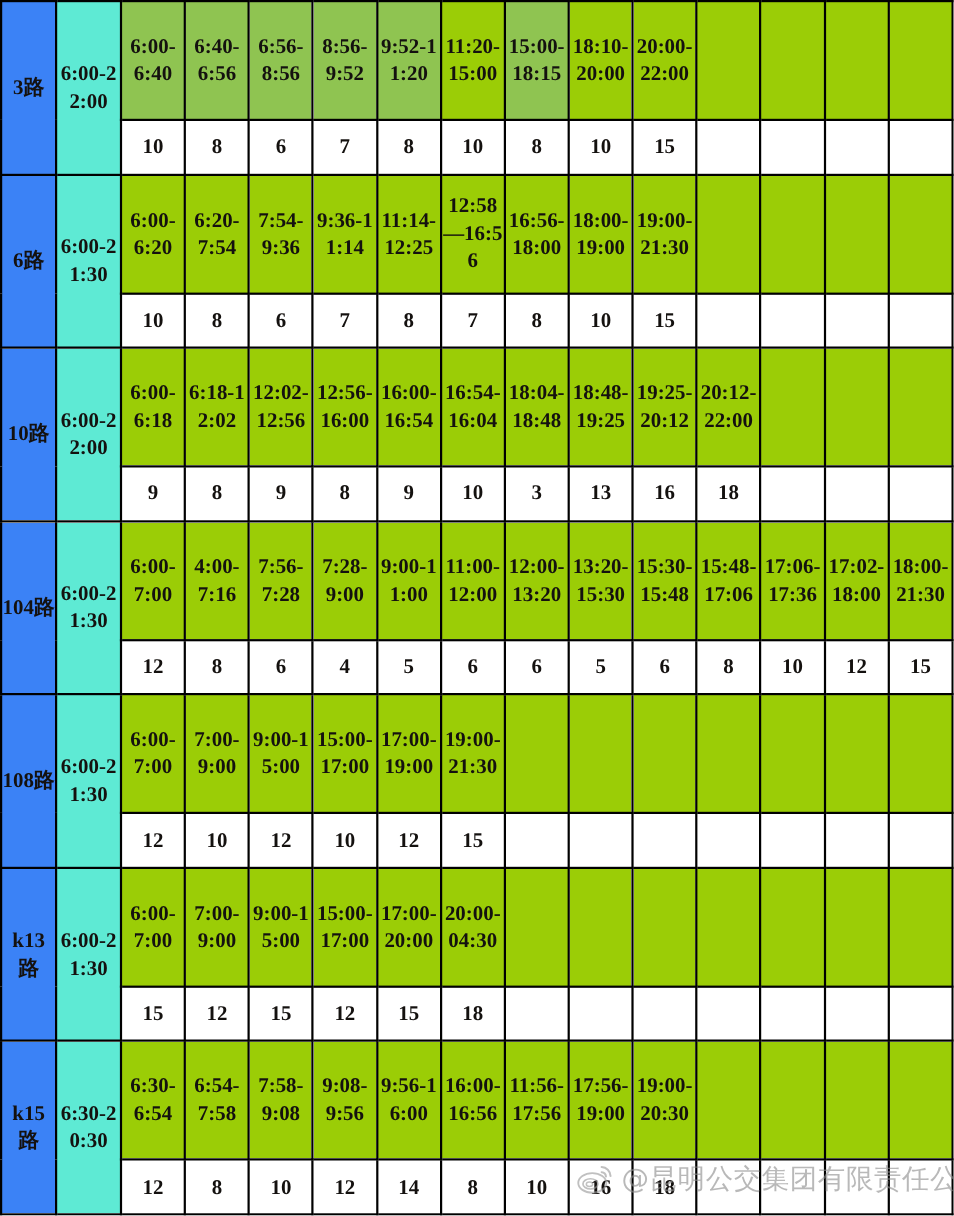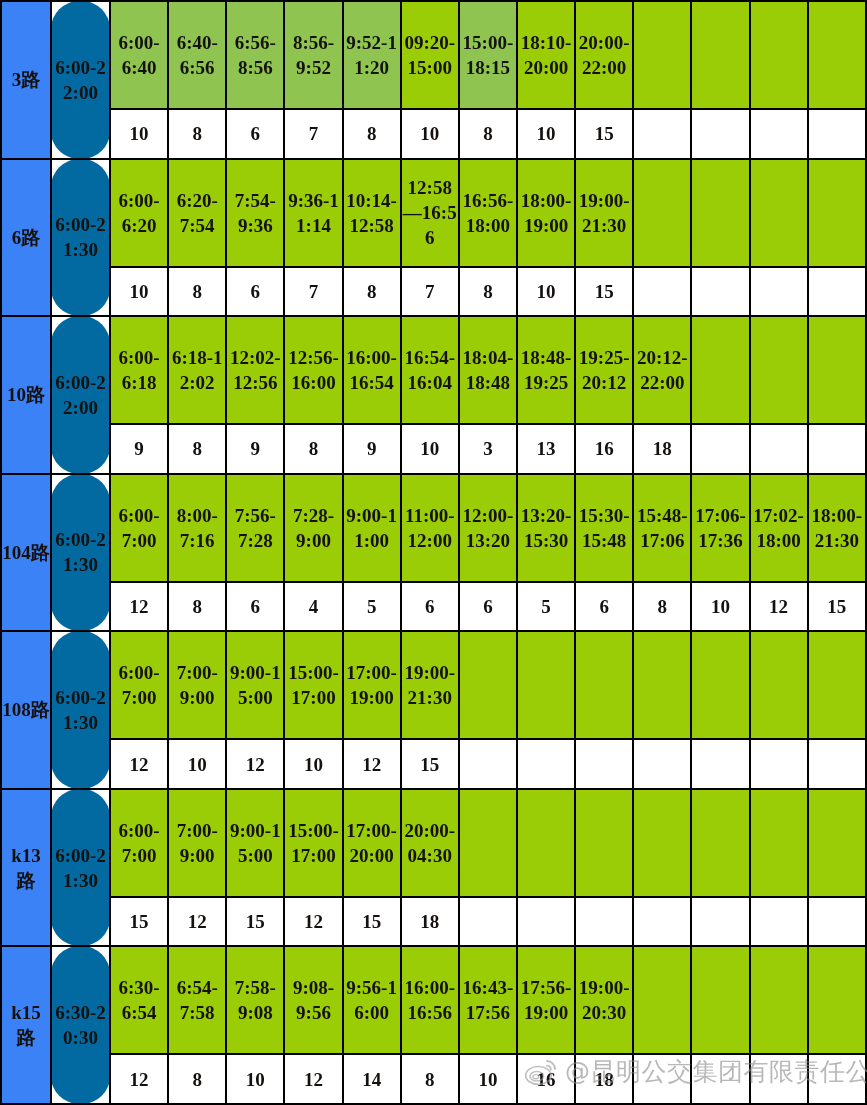--- a/index.html
+++ b/index.html
@@ -39,24 +39,23 @@
   td.route-cell {
     width: 48px;
     background: #3b82f6;
     font-size: 19px;
     letter-spacing: 0px;
     line-height: 1.5;
   }
 
   td.hours-cell {
     width: 57px;
-    background: #0369a1;
+    background: #5eead4;
     font-size: 19px;
     line-height: 1.55;
-    border-radius: 28px;
   }
 
   td.time-cell {
     background: #9bcd06;
     font-size: 19px;
     line-height: 1.34;
     padding: 1px 1px;
   }
 
   td.time-cell.tint {
@@ -103,21 +102,21 @@
 <table id="schedule-table">
   <tbody>
       <tr class="time-row">
         <td class="route-cell" rowspan="2">3路</td>
         <td class="hours-cell" rowspan="2">6:00-22:00</td>
         <td class="time-cell tint">6:00-6:40</td>
         <td class="time-cell tint">6:40-6:56</td>
         <td class="time-cell tint">6:56-8:56</td>
         <td class="time-cell tint">8:56-9:52</td>
         <td class="time-cell tint">9:52-11:20</td>
-        <td class="time-cell">09:20-15:00</td>
+        <td class="time-cell">11:20-15:00</td>
         <td class="time-cell tint">15:00-18:15</td>
         <td class="time-cell">18:10-20:00</td>
         <td class="time-cell">20:00-22:00</td>
         <td class="time-cell"></td>
         <td class="time-cell"></td>
         <td class="time-cell"></td>
         <td class="time-cell"></td>
       </tr>
       <tr class="gap-row">
         <td class="gap-cell">10</td>
@@ -134,21 +133,21 @@
         <td class="gap-cell"></td>
         <td class="gap-cell"></td>
       </tr>
       <tr class="time-row">
         <td class="route-cell" rowspan="2">6路</td>
         <td class="hours-cell" rowspan="2">6:00-21:30</td>
         <td class="time-cell">6:00-6:20</td>
         <td class="time-cell">6:20-7:54</td>
         <td class="time-cell">7:54-9:36</td>
         <td class="time-cell">9:36-11:14</td>
-        <td class="time-cell">10:14-12:58</td>
+        <td class="time-cell">11:14-12:25</td>
         <td class="time-cell">12:58—16:56</td>
         <td class="time-cell">16:56-18:00</td>
         <td class="time-cell">18:00-19:00</td>
         <td class="time-cell">19:00-21:30</td>
         <td class="time-cell"></td>
         <td class="time-cell"></td>
         <td class="time-cell"></td>
         <td class="time-cell"></td>
       </tr>
       <tr class="gap-row">
@@ -195,21 +194,21 @@
         <td class="gap-cell">16</td>
         <td class="gap-cell">18</td>
         <td class="gap-cell"></td>
         <td class="gap-cell"></td>
         <td class="gap-cell"></td>
       </tr>
       <tr class="time-row">
         <td class="route-cell" rowspan="2">104路</td>
         <td class="hours-cell" rowspan="2">6:00-21:30</td>
         <td class="time-cell">6:00-7:00</td>
-        <td class="time-cell">8:00-7:16</td>
+        <td class="time-cell">4:00-7:16</td>
         <td class="time-cell">7:56-7:28</td>
         <td class="time-cell">7:28-9:00</td>
         <td class="time-cell">9:00-11:00</td>
         <td class="time-cell">11:00-12:00</td>
         <td class="time-cell">12:00-13:20</td>
         <td class="time-cell">13:20-15:30</td>
         <td class="time-cell">15:30-15:48</td>
         <td class="time-cell">15:48-17:06</td>
         <td class="time-cell">17:06-17:36</td>
         <td class="time-cell">17:02-18:00</td>
@@ -296,21 +295,21 @@
       </tr>
       <tr class="time-row">
         <td class="route-cell" rowspan="2">k15路</td>
         <td class="hours-cell" rowspan="2">6:30-20:30</td>
         <td class="time-cell">6:30-6:54</td>
         <td class="time-cell">6:54-7:58</td>
         <td class="time-cell">7:58-9:08</td>
         <td class="time-cell">9:08-9:56</td>
         <td class="time-cell">9:56-16:00</td>
         <td class="time-cell">16:00-16:56</td>
-        <td class="time-cell">16:43-17:56</td>
+        <td class="time-cell">11:56-17:56</td>
         <td class="time-cell">17:56-19:00</td>
         <td class="time-cell">19:00-20:30</td>
         <td class="time-cell"></td>
         <td class="time-cell"></td>
         <td class="time-cell"></td>
         <td class="time-cell"></td>
       </tr>
       <tr class="gap-row">
         <td class="gap-cell">12</td>
         <td class="gap-cell">8</td>

